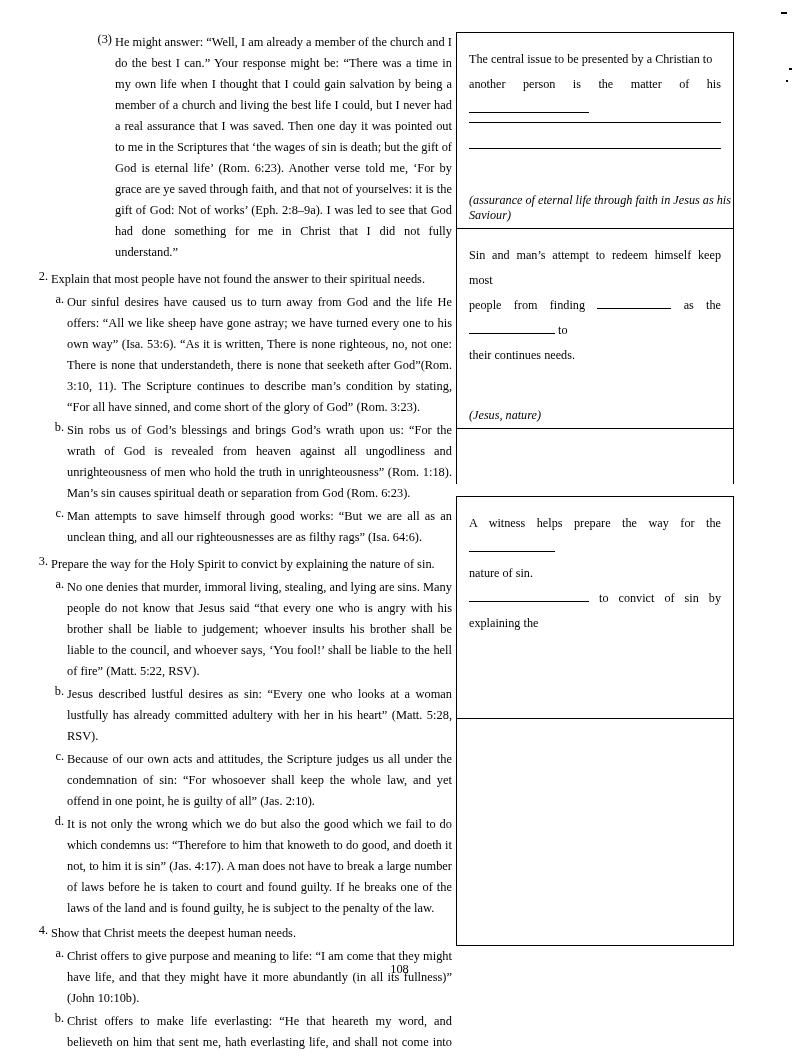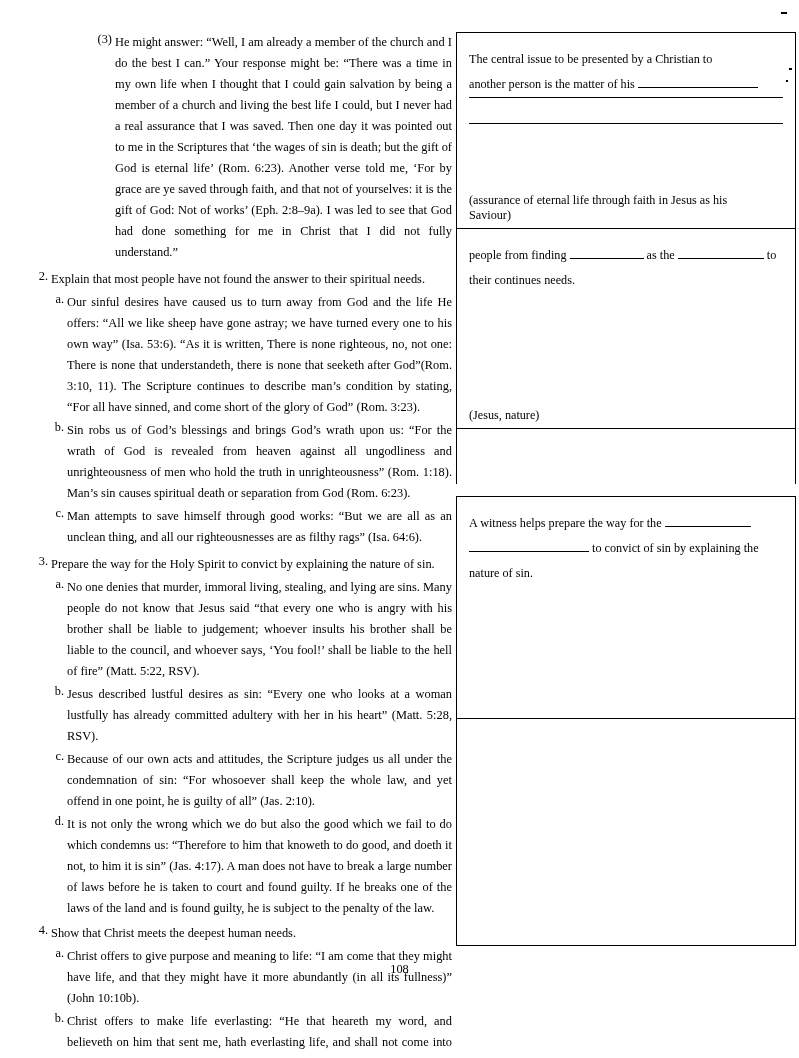--- a/index.html
+++ b/index.html
@@ -57,21 +57,21 @@
   .lvl-alpha .marker { width: 14px; margin-right: 3px; }
 
   .lvl-paren { padding-left: 58px; }
   .lvl-paren .marker { width: 22px; margin-right: 3px; }
 
   
   .right-col {
     position: absolute;
     left: 456px;
     top: 32px;
-    width: 340px;
+    width: 278px;
   }
   .wbox {
     border: 1px solid #000000;
     box-sizing: border-box;
     position: relative;
     margin-bottom: 0px;
     border-bottom: none;
   }
   .wbox:last-child {
     border-bottom: 1px solid #000000;
@@ -98,20 +98,21 @@
     height: 0;
     margin: 0 0 25px 0;
   }
   .answer {
     position: absolute;
     left: 12px;
     bottom: 6px;
     font-size: 12.2px;
     line-height: 14.5px;
     width: 288px;
+    font-style: italic;
   }
 
   
   .page-number {
     position: absolute;
     left: 0;
     right: 0;
     top: 962px;
     text-align: center;
     font-size: 12.4px;
@@ -211,20 +212,21 @@
           <span class="blank w-long"></span>
         </div>
         <div class="ruleline"></div>
         <div class="ruleline"></div>
       </div>
       <div class="answer">(assurance of eternal life through faith in Jesus as his Saviour)</div>
     </div>
 
     <div class="wbox" style="height:200px;">
       <div class="wbox-inner">
+        <div class="q">Sin and man’s attempt to redeem himself keep most</div>
         <div class="q">
           <span>people from finding</span>
           <span class="blank w-short"></span>
           <span>as the</span>
           <span class="blank w-med"></span>
           <span>to</span>
         </div>
         <div class="q">their continues needs.</div>
       </div>
       <div class="answer">(Jesus, nature)</div>
@@ -234,25 +236,25 @@
       <div class="wbox-inner"></div>
       <div class="answer"></div>
     </div>
 
     <div class="wbox" style="height:222px;margin-top:12px;">
       <div class="wbox-inner">
         <div class="q">
           <span>A witness helps prepare the way for the</span>
           <span class="blank w-med"></span>
         </div>
+        <div class="q">nature of sin.</div>
         <div class="q">
           <span class="blank w-long"></span>
           <span>to convict of sin by explaining the</span>
         </div>
-        <div class="q">nature of sin.</div>
       </div>
     </div>
 
     <div class="wbox" style="height:228px;">
       <div class="wbox-inner"></div>
       <div class="answer"></div>
     </div>
 
   </div>
 

